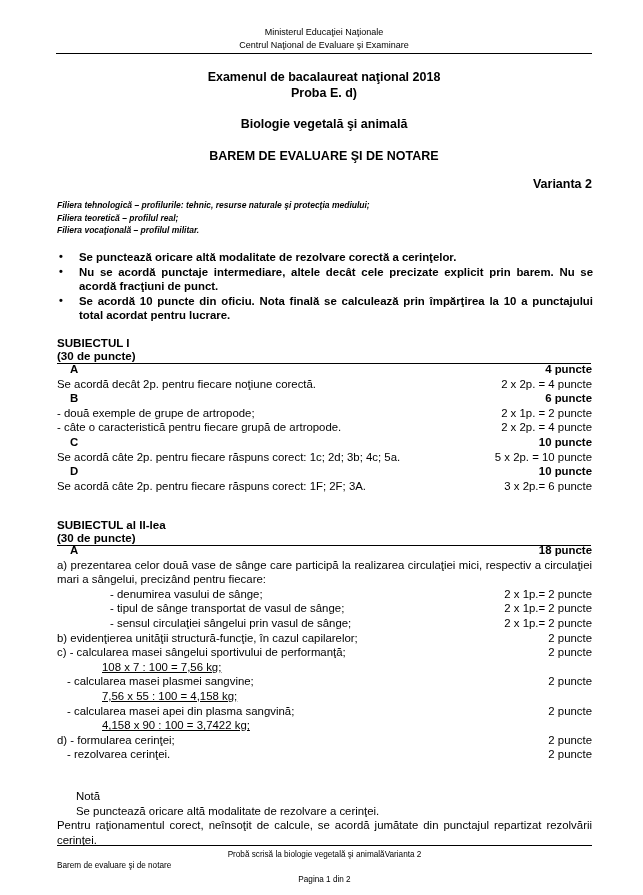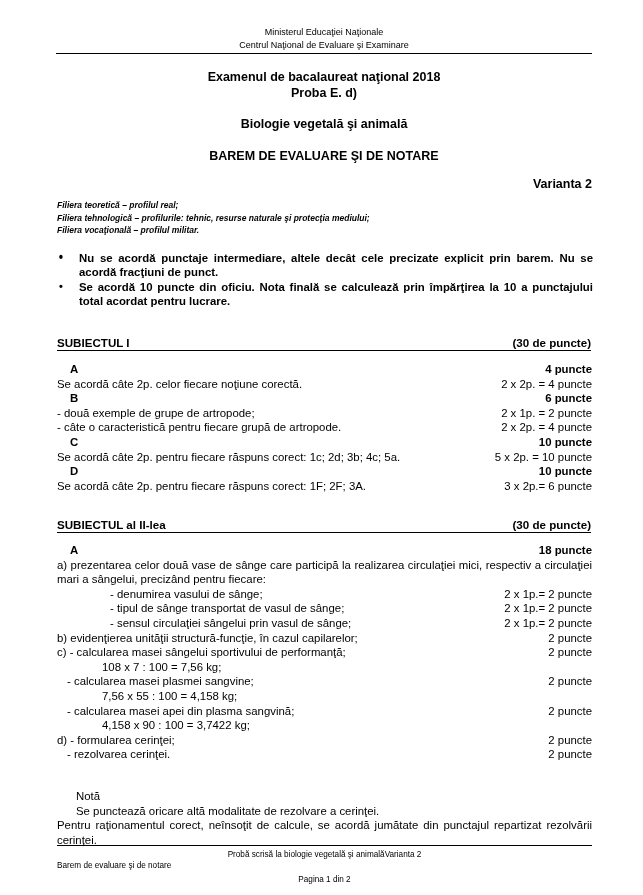--- a/index.html
+++ b/index.html
@@ -109,20 +109,21 @@
   .sec-head {
     position: absolute;
     left: 57px;
     width: 534px;
     font-size: 11.6px;
     font-weight: bold;
     display: flex;
     justify-content: space-between;
     border-bottom: 1.4px solid #000;
     padding-bottom: 1px;
+    flex-direction: column;
   }
 
   
   .rows {
     position: absolute;
     left: 57px;
     width: 535px;
     font-size: 11.4px;
     line-height: 14.6px;
   }
@@ -131,21 +132,21 @@
     justify-content: space-between;
     align-items: baseline;
     white-space: nowrap;
   }
   .row .lbl { text-align: left; }
   .row .pts { text-align: right; }
   .b { font-weight: bold; }
   .indent-a { padding-left: 13px; }
   .indent-sub { padding-left: 53px; }
   .indent-dash { padding-left: 10px; }
-  .indent-calc { padding-left: 45px; }
+  .indent-calc { padding-left: 45px; text-decoration: underline; }
   .just {
     text-align: justify;
     text-align-last: left;
     white-space: normal;
     font-size: 11.4px;
     line-height: 14.6px;
   }
   .just-full {
     text-align: justify;
     text-align-last: left;
@@ -200,28 +201,29 @@
     <div class="t1">
       <div>Examenul de bacalaureat naţional 2018</div>
       <div>Proba E. d)</div>
     </div>
     <div class="t2">Biologie vegetală şi animală</div>
     <div class="t3">BAREM DE EVALUARE ŞI DE NOTARE</div>
     <div class="t4">Varianta 2</div>
   </div>
 
   <div class="filiera">
+    <div>Filiera tehnologică – profilurile: tehnic, resurse naturale şi protecţia mediului;</div>
     <div>Filiera teoretică – profilul real;</div>
-    <div>Filiera tehnologică – profilurile: tehnic, resurse naturale şi protecţia mediului;</div>
     <div>Filiera vocaţională – profilul militar.</div>
   </div>
 
   <div class="bullets">
     <div class="bul">
       <span class="dot">•</span>
+      <span>Se punctează oricare altă modalitate de rezolvare corectă a cerinţelor.</span>
     </div>
     <div class="bul">
       <span class="dot">•</span>
       <span>Nu se acordă punctaje intermediare, altele decât cele precizate explicit prin barem. Nu se acordă fracţiuni de punct.</span>
     </div>
     <div class="bul">
       <span class="dot">•</span>
       <span>Se acordă 10 puncte din oficiu. Nota finală se calculează prin împărţirea la 10 a punctajului total acordat pentru lucrare.</span>
     </div>
   </div>
@@ -230,21 +232,21 @@
     <span>SUBIECTUL I</span>
     <span>(30 de puncte)</span>
   </div>
 
   <div class="rows" style="top:362px;">
     <div class="row">
       <span class="lbl b indent-a">A</span>
       <span class="pts b">4 puncte</span>
     </div>
     <div class="row">
-      <span class="lbl">Se acordă câte 2p. celor fiecare noţiune corectă.</span>
+      <span class="lbl">Se acordă decât 2p. pentru fiecare noţiune corectă.</span>
       <span class="pts">2 x 2p. = 4 puncte</span>
     </div>
     <div class="row">
       <span class="lbl b indent-a">B</span>
       <span class="pts b">6 puncte</span>
     </div>
     <div class="row">
       <span class="lbl">- două exemple de grupe de artropode;</span>
       <span class="pts">2 x 1p. = 2 puncte</span>
     </div>

